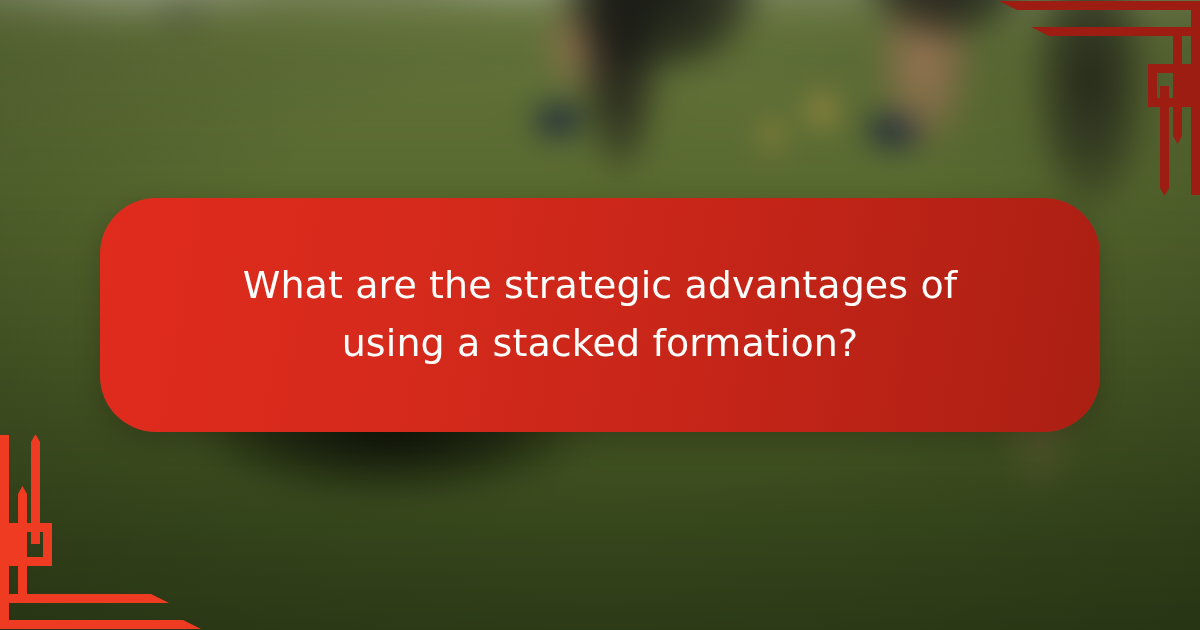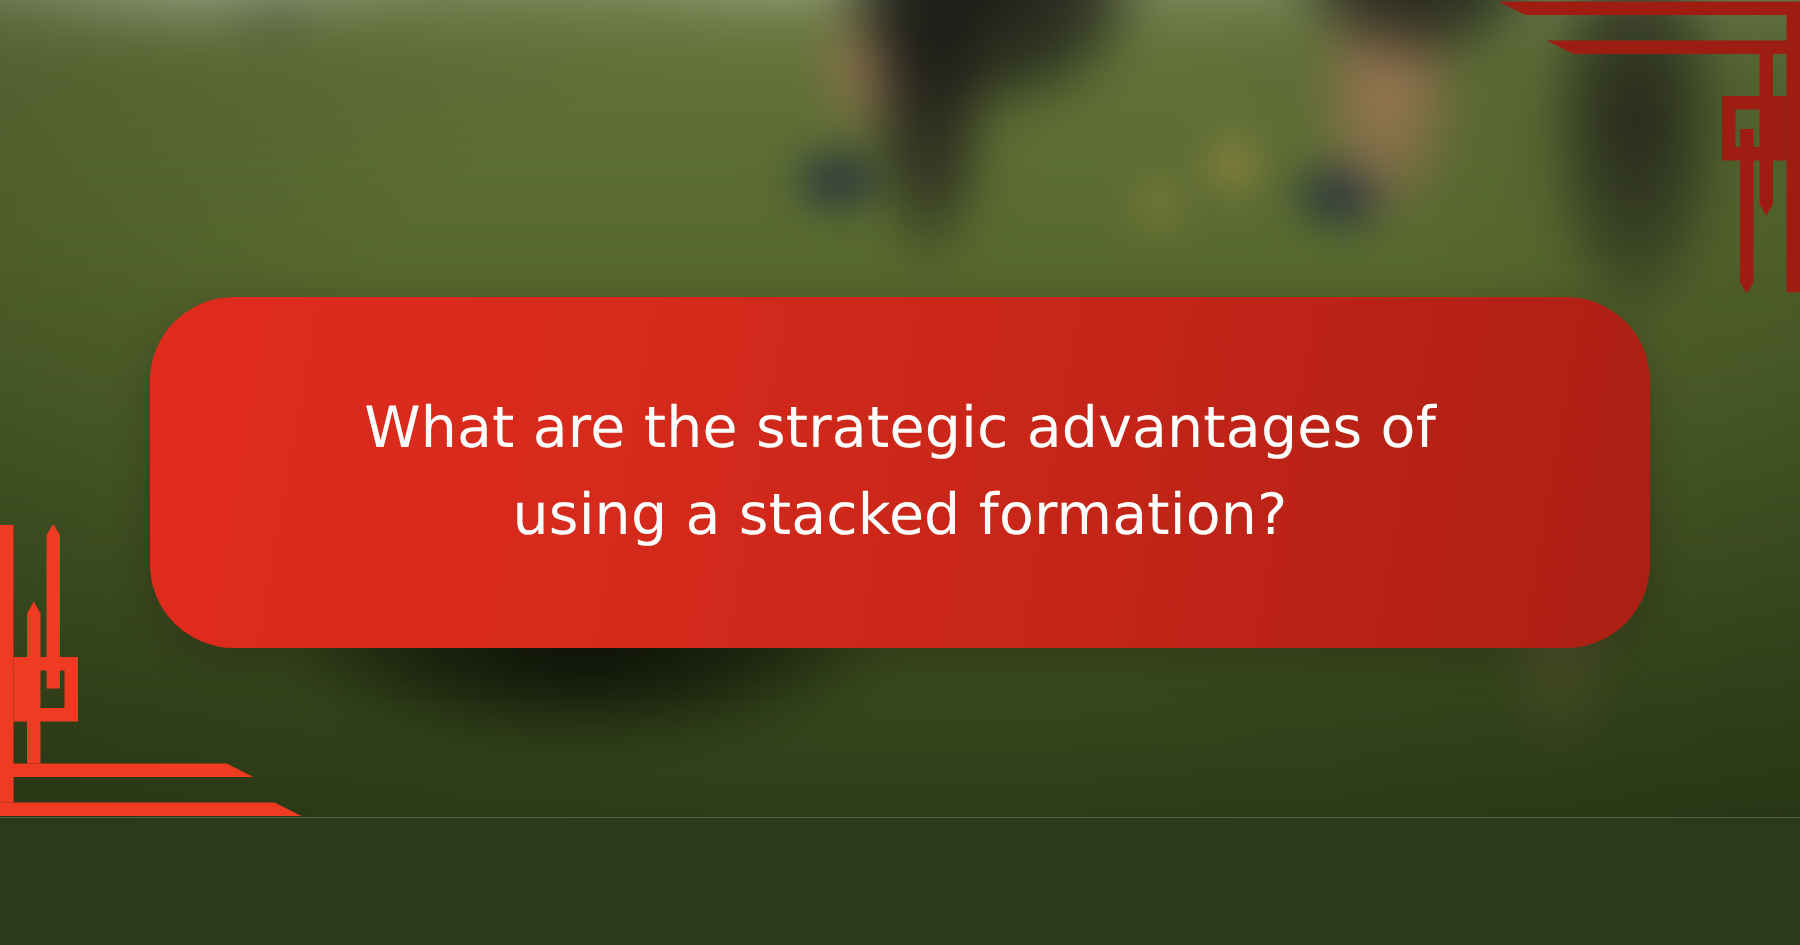--- a/index.html
+++ b/index.html
@@ -7,23 +7,23 @@
     padding: 0;
     background: #2b3a1c;
   }
   body {
     font-family: "DejaVu Sans", sans-serif;
   }
 
   #stage {
     position: relative;
     width: 1200px;
-    height: 545px;
+    height: 630px;
     overflow: hidden;
-    background: #fef9c3;
+    background: #c2410c;
   }
 
   
   .bg-photo {
     position: absolute;
     inset: -40px;
     filter: blur(14px) saturate(1.02);
     background-color: #53632f;
     background-repeat: no-repeat;
     background-image:

